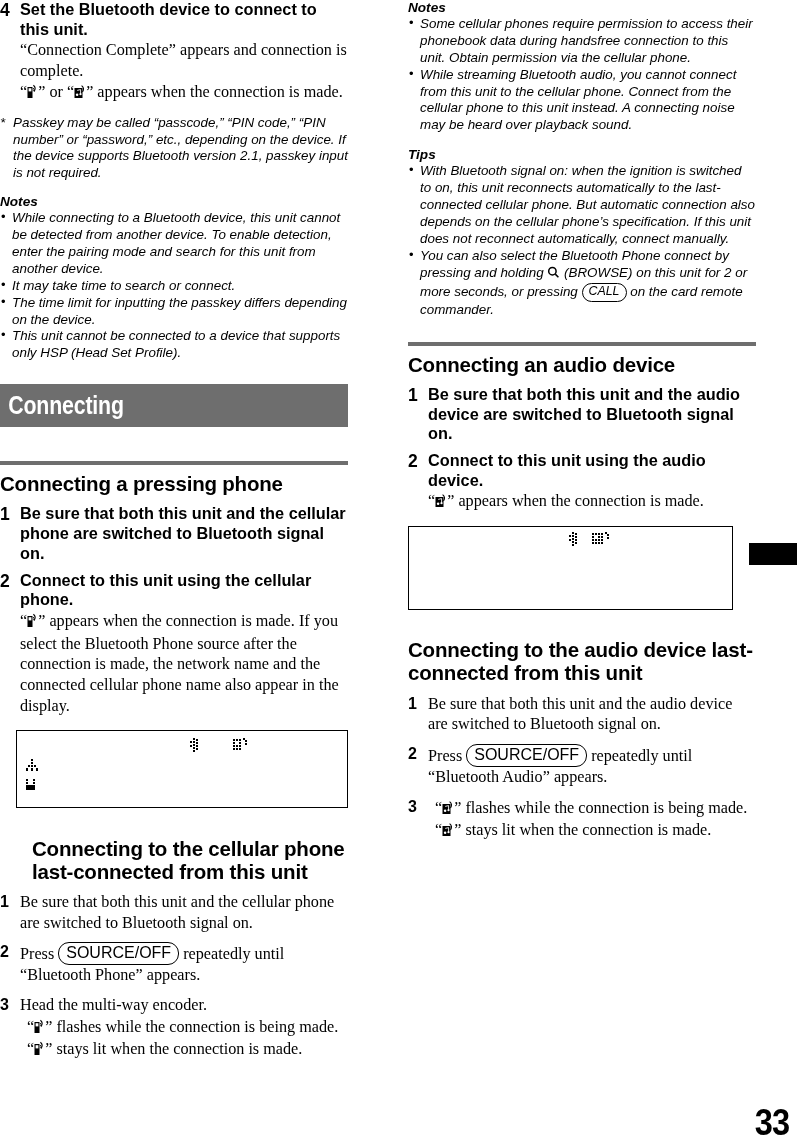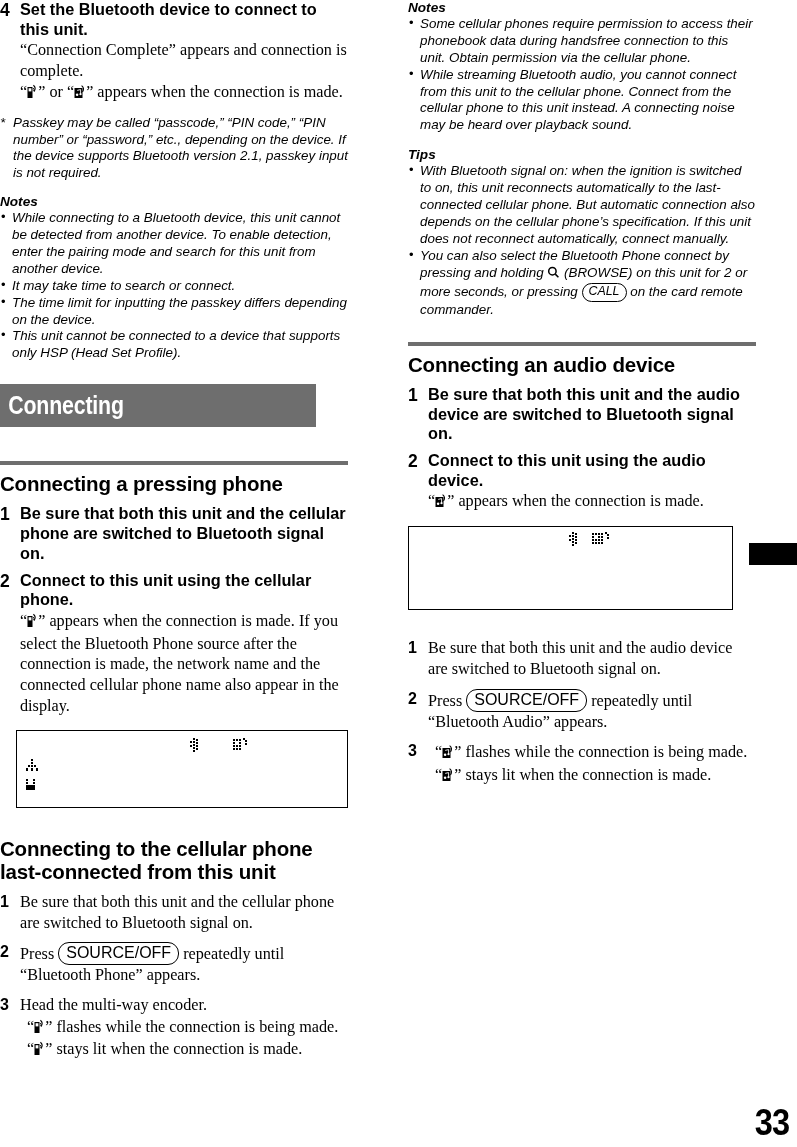--- a/index.html
+++ b/index.html
@@ -125,21 +125,21 @@
     font-size: 26px;
     letter-spacing: -0.2px;
     padding: 6px 0 7px 10px;
     height: 30px;
     line-height: 30px;
     box-sizing: content-box;
     transform: scaleX(0.82);
     transform-origin: left center;
     width: 420px;
   }
-  .banner-wrap { overflow: hidden; width: 316px; }
+  .banner-wrap { overflow: hidden; width: 348px; }
 
   
   .sec-rule {
     height: 4px;
     background: #6e6e6e;
     width: 100%;
   }
   .sec-head {
     font-family: "Liberation Sans", sans-serif;
     font-weight: bold;
@@ -339,21 +339,21 @@
               <rect x="8" y="1" width="2" height="2" fill="#000"></rect>
             <rect x="1" y="4" width="2" height="2" fill="#000"></rect>
               <rect x="8" y="4" width="2" height="2" fill="#000"></rect>
             <rect x="1" y="7" width="9" height="5" fill="#000"></rect>
           </svg>
         </div>
       </div>
     </div>
 
     <div style="margin-top:29px;">
-      <div class="sec-head" style="margin-top:0;"><span>Connecting to the cellular phone</span><br><span>last-connected from this unit</span></div>
+      <div class="sec-head" style="margin-top:0;margin-left:32px;"><span>Connecting to the cellular phone</span><br><span>last-connected from this unit</span></div>
 
       <div class="step step-light">
         <div class="step-num">1</div>
         <div class="step-body">
           <div class="step-title">Be sure that both this unit and the cellular phone are switched to Bluetooth signal on.</div>
         </div>
       </div>
 
       <div class="step step-light">
         <div class="step-num">2</div>
@@ -464,20 +464,21 @@
             <rect x="1" y="11" width="2" height="2" fill="#000"></rect>
               <rect x="4" y="11" width="2" height="2" fill="#000"></rect>
               <rect x="7" y="11" width="2" height="2" fill="#000"></rect>
               <rect x="10" y="11" width="2" height="2" fill="#000"></rect>
           </svg>
         </div>
       </div>
     </div>
 
     <div style="margin-top:28px;">
+      <div class="sec-head" style="margin-top:0;"><span>Connecting to the audio device last-</span><br><span>connected from this unit</span></div>
 
       <div class="step step-light">
         <div class="step-num">1</div>
         <div class="step-body">
           <div class="step-title">Be sure that both this unit and the audio device are switched to Bluetooth signal on.</div>
         </div>
       </div>
 
       <div class="step step-light">
         <div class="step-num">2</div>

